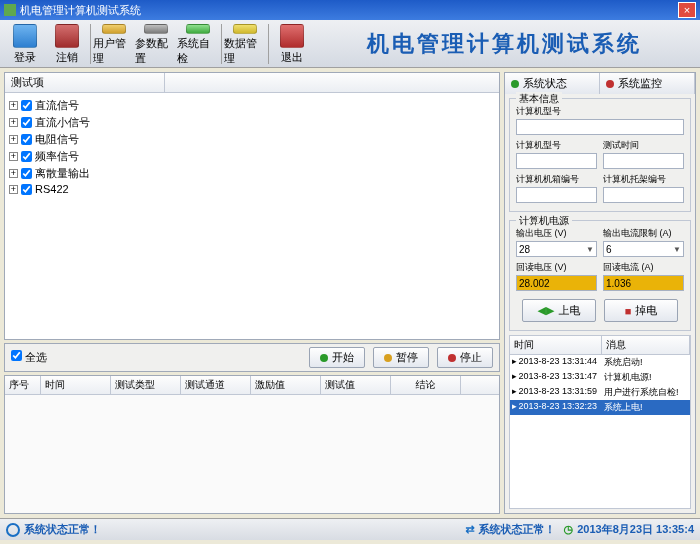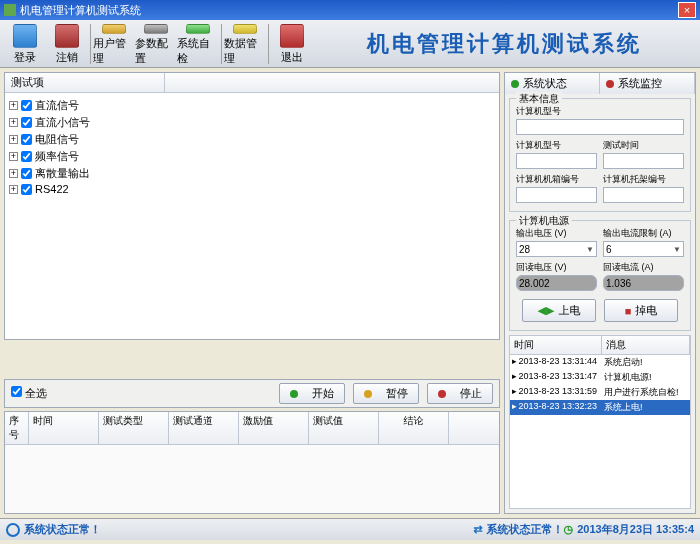--- a/index.html
+++ b/index.html
@@ -16,48 +16,48 @@
 .body { display: flex; height: 450px; padding: 4px; gap: 4px; }
 .left { flex: 1; display: flex; flex-direction: column; gap: 3px; }
 .right { width: 192px; border: 1px solid #a0a9b8; background: #f0f0ee; display: flex; flex-direction: column; }
 .panel { border: 1px solid #a0a9b8; background: #fff; }
 .treehdr { display: flex; background: linear-gradient(#fdfdfd,#ebeef3); border-bottom: 1px solid #c0c7d4; }
 .treehdr div { padding: 2px 6px; border-right: 1px solid #c0c7d4; }
 .tree { height: 246px; overflow: auto; background: #fff; padding: 4px; }
 .treenode { display: flex; align-items: center; gap: 3px; padding: 1px 0; }
 .exp { width: 9px; height: 9px; border: 1px solid #888; text-align: center; line-height: 7px; font-size: 9px; cursor: pointer; }
 .chk { width: 11px; height: 11px; }
-.actionrow { background: #f0f0ee; border: 1px solid #a0a9b8; padding: 3px 6px; display: flex; align-items: center; gap: 8px; margin-top: 36px; }
-.btn { display: inline-flex; align-items: center; gap: 14px; border: 1px solid #9aa4b4; background: linear-gradient(#fefefe,#e4e8ef); padding: 2px 10px; border-radius: 2px; cursor: pointer; }
+.actionrow { background: #f0f0ee; border: 1px solid #a0a9b8; padding: 3px 6px; display: flex; align-items: center; gap: 8px; }
+.btn { display: inline-flex; align-items: center; gap: 4px; border: 1px solid #9aa4b4; background: linear-gradient(#fefefe,#e4e8ef); padding: 2px 10px; border-radius: 2px; cursor: pointer; }
 .bullet { width: 8px; height: 8px; border-radius: 50%; }
 .grid { flex: 1; background: #fff; border: 1px solid #a0a9b8; overflow: hidden; }
 .gridhdr { display: flex; background: linear-gradient(#fdfdfd,#ebeef3); border-bottom: 1px solid #c0c7d4; }
 .gridhdr div { padding: 2px 4px; border-right: 1px solid #c0c7d4; font-size: 10px; }
 .gridbody { height: 130px; background: #fafafa; }
 .tabs { display: flex; background: #e8e8e6; }
 .tab { flex: 1; padding: 3px 6px; display: flex; align-items: center; gap: 4px; border-right: 1px solid #c0c7d4; cursor: pointer; background: linear-gradient(#fdfdfd,#e4e8ef); }
 .tab .dot { width: 8px; height: 8px; border-radius: 50%; }
 .group { border: 1px solid #c0c7d4; margin: 4px; padding: 6px 6px 4px; position: relative; background: #f0f0ee; }
 .group .gtitle { position: absolute; top: -7px; left: 6px; background: #f0f0ee; padding: 0 3px; font-size: 10px; }
 .fldrow { display: flex; gap: 6px; margin-bottom: 4px; }
 .fld { flex: 1; }
 .fld label { display: block; font-size: 9px; margin-bottom: 1px; }
 .fld input, .fld .select { width: 100%; border: 1px solid #a7b1c2; background: #fff; height: 16px; font-size: 10px; padding: 0 2px; }
-.fld .readonly { background: #a3a3a3; border-radius: 6px; }
+.fld .readonly { background: #eab308; }
 .select { display: flex; align-items: center; justify-content: space-between; }
 .select .arrow { font-size: 8px; color: #555; }
 .pwrbtns { display: flex; gap: 8px; padding: 4px 6px; }
 .pwrbtn { flex: 1; display: flex; align-items: center; justify-content: center; gap: 4px; border: 1px solid #9aa4b4; background: linear-gradient(#fefefe,#e4e8ef); padding: 3px; border-radius: 2px; cursor: pointer; }
 .log { flex: 1; margin: 0 4px 4px; border: 1px solid #c0c7d4; background: #fff; display: flex; flex-direction: column; }
 .loghdr { display: flex; background: linear-gradient(#fdfdfd,#ebeef3); border-bottom: 1px solid #c0c7d4; font-size: 10px; }
 .loghdr div { padding: 2px 4px; border-right: 1px solid #c0c7d4; }
 .logrow { display: flex; font-size: 9px; padding: 1px 2px; }
 .logrow.sel { background: #2a6ac2; color: #fff; }
 .logrow .c1 { width: 92px; display: flex; gap: 2px; }
-.statusbar { height: 22px; background: linear-gradient(#eef0f3,#d8dce3); border-top: 1px solid #a0a0a0; display: flex; align-items: center; padding: 0 6px; font-size: 11px; }
+.statusbar { height: 22px; background: linear-gradient(#eef0f3,#d8dce3); border-top: 1px solid #a0a0a0; display: flex; align-items: center; padding: 0 6px; gap: 8px; font-size: 11px; }
 .statusbar .info { color: #1a5db4; font-weight: bold; display: flex; align-items: center; gap: 4px; }
 .circle { width: 14px; height: 14px; border-radius: 50%; border: 2px solid; display: inline-block; }
 </style>
 </head>
 <body>
 
 <div class="titlebar">
   <div class="icon"></div>
   <span>机电管理计算机测试系统</span>
   <div class="close">×</div>
@@ -148,21 +148,21 @@
           <span class="bullet" style="background:#d8a020"></span>
           <span>暂停</span>
         </div>
       <div class="btn">
           <span class="bullet" style="background:#c03030"></span>
           <span>停止</span>
         </div>
     </div>
     <div class="grid">
       <div class="gridhdr" id="gridhdr">
-          <div style="width: 24px;">序号</div>
+          <div style="width: 36px;">序号</div>
           <div style="width: 70px;">时间</div>
           <div style="width: 70px;">测试类型</div>
           <div style="width: 70px;">测试通道</div>
           <div style="width: 70px;">激励值</div>
           <div style="width: 70px;">测试值</div>
           <div style="width: 70px; text-align: center;">结论</div>
         </div>
       <div class="gridbody"></div>
     </div>
   </div>

